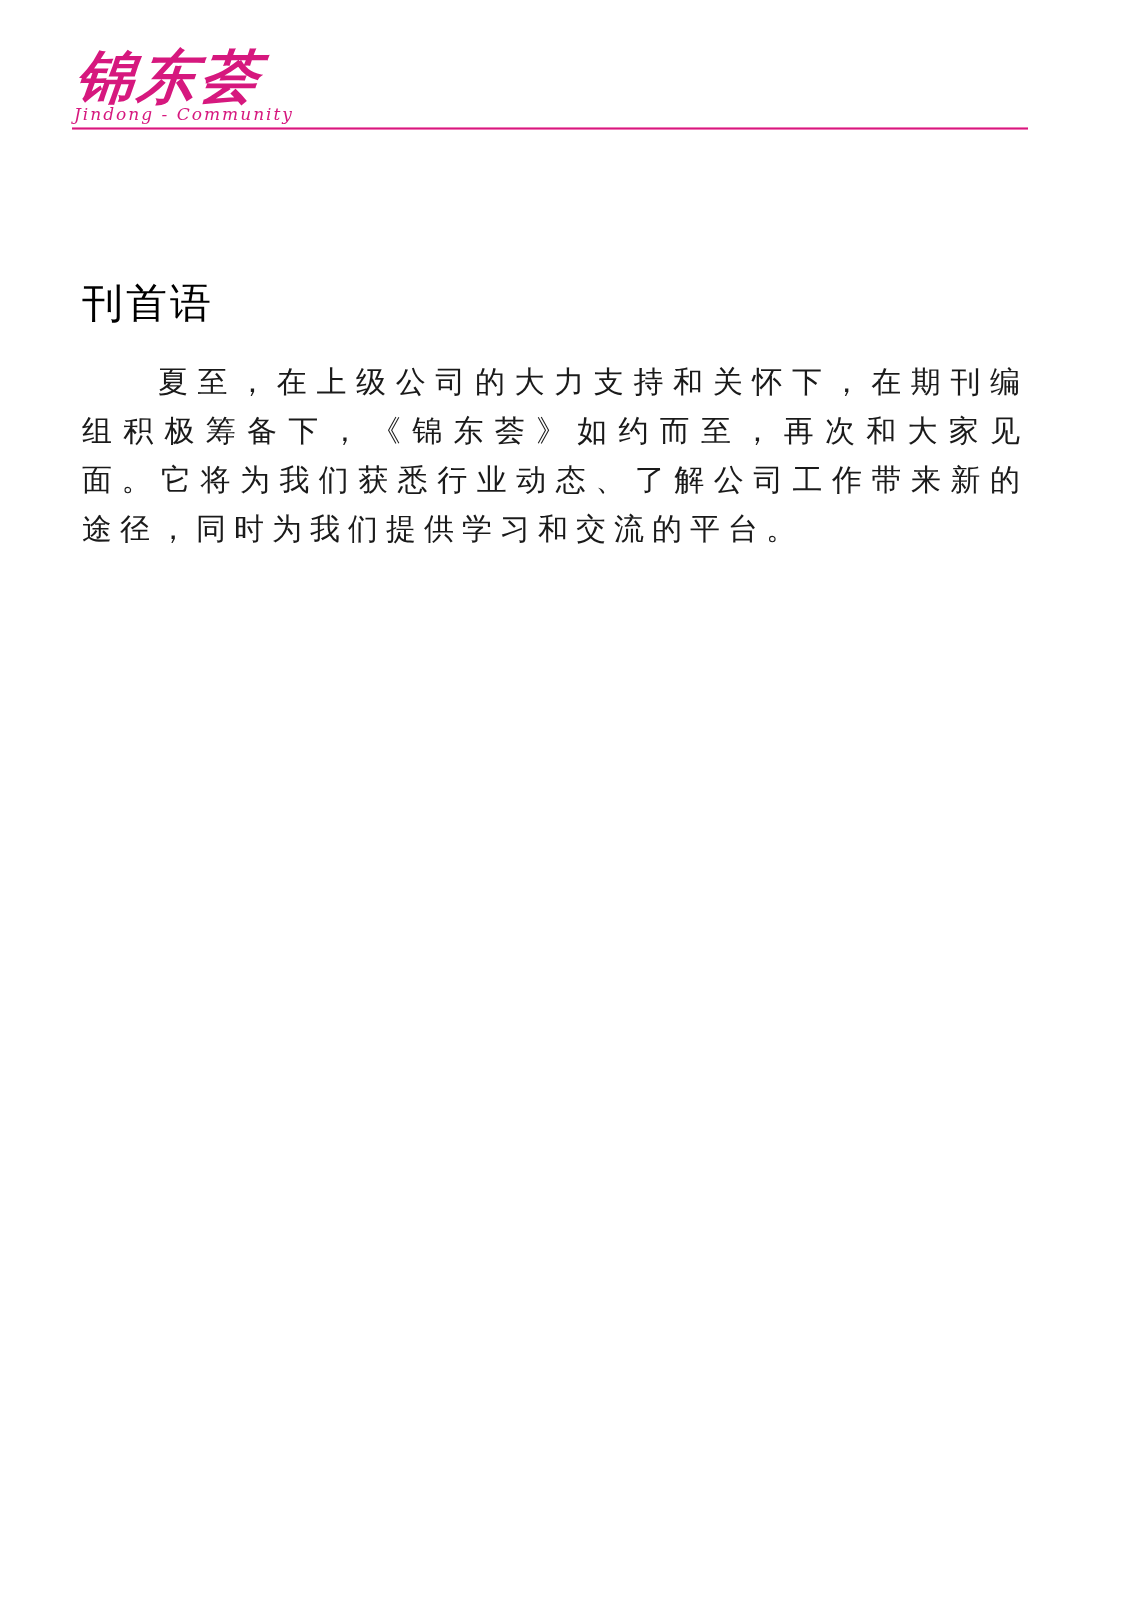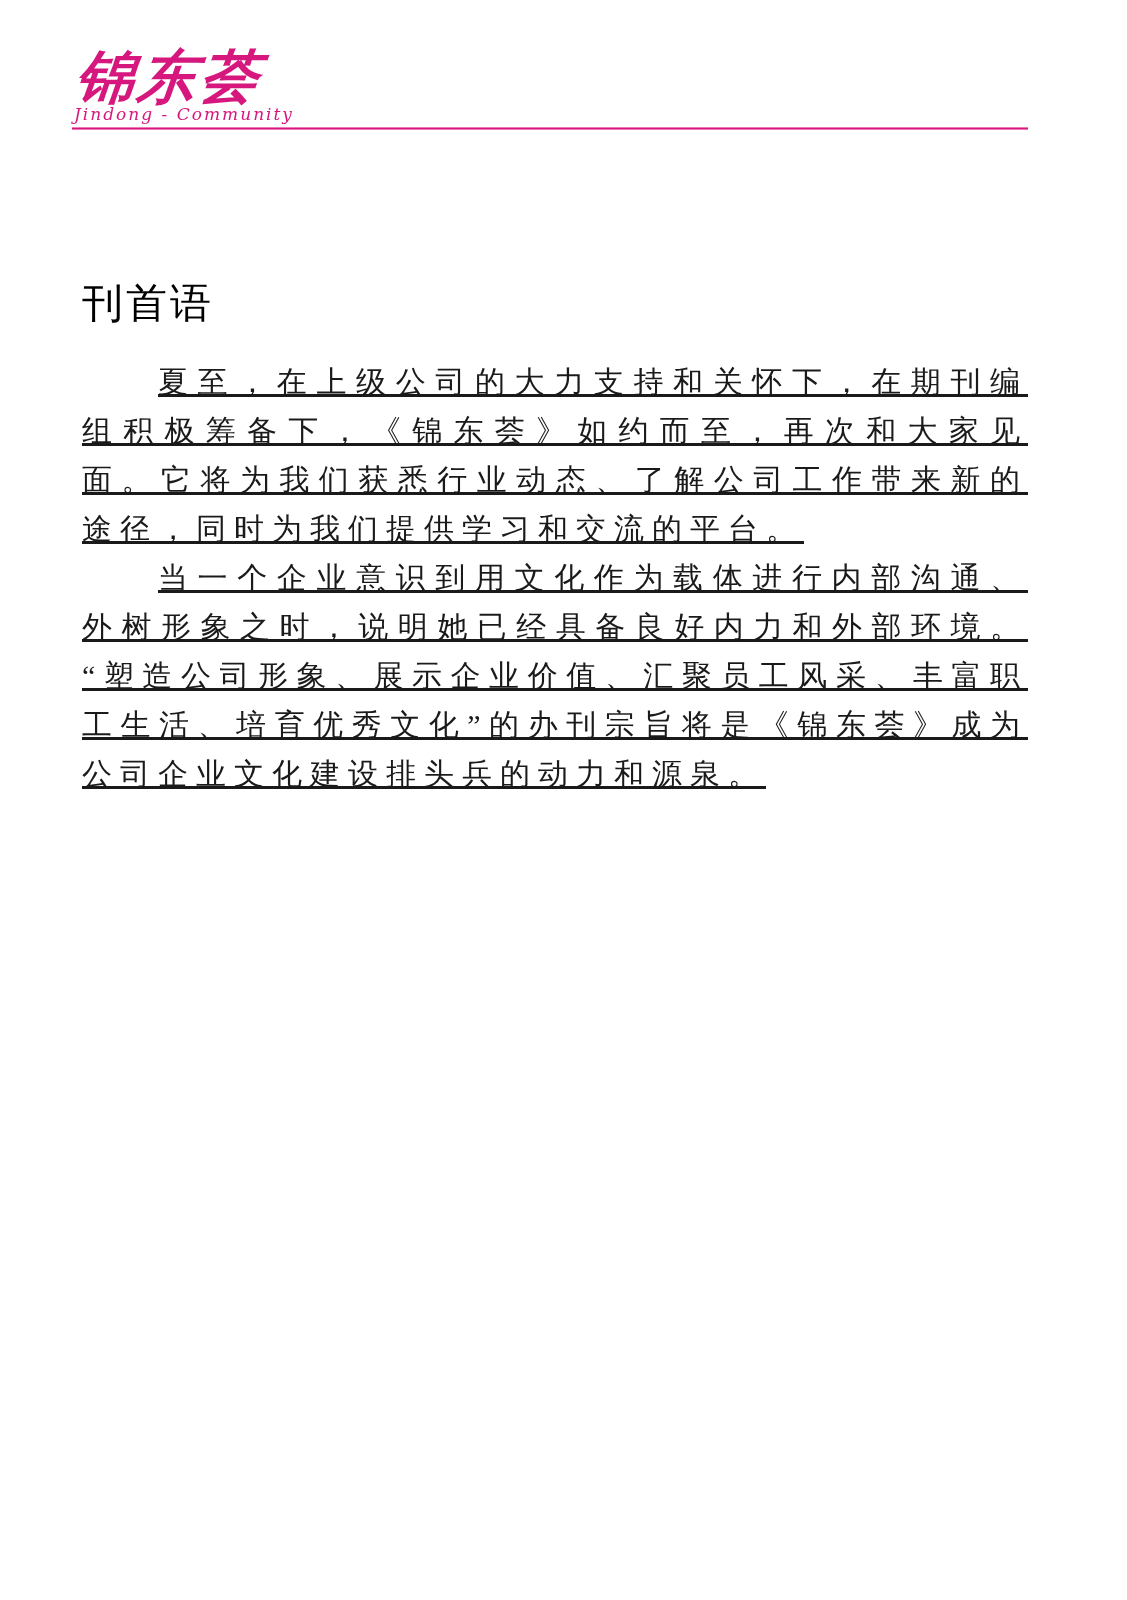--- a/index.html
+++ b/index.html
@@ -56,35 +56,33 @@
     margin-bottom: 26px;
   }
   .article p {
     font-size: 30px;
     line-height: 49px;
     letter-spacing: 8px;
     text-align: justify;
     text-justify: inter-character;
     text-indent: 76px;
     color: var(--ink);
-    text-decoration: underline;
   }
 </style>
 </head>
 <body>
 
 <div class="page">
 
   <header class="masthead">
     <div class="logo">
       <div class="logo-zh">锦东荟</div>
       <div class="logo-en">Jindong - Community</div>
     </div>
     <div class="masthead-rule"></div>
   </header>
 
   <main class="article">
     <h1>刊首语</h1>
     <p>夏至，在上级公司的大力支持和关怀下，在期刊编组积极筹备下，《锦东荟》如约而至，再次和大家见面。它将为我们获悉行业动态、了解公司工作带来新的途径，同时为我们提供学习和交流的平台。</p>
-    <p>当一个企业意识到用文化作为载体进行内部沟通、外树形象之时，说明她已经具备良好内力和外部环境。“塑造公司形象、展示企业价值、汇聚员工风采、丰富职工生活、培育优秀文化”的办刊宗旨将是《锦东荟》成为公司企业文化建设排头兵的动力和源泉。</p>
   </main>
 
 </div>
 
 </body></html>

